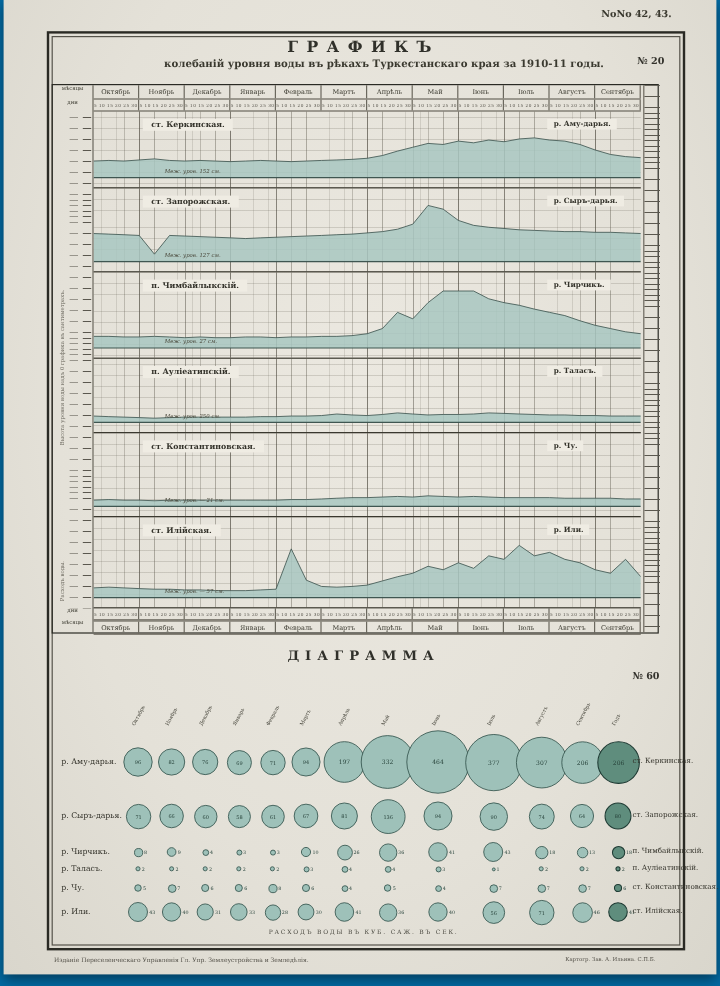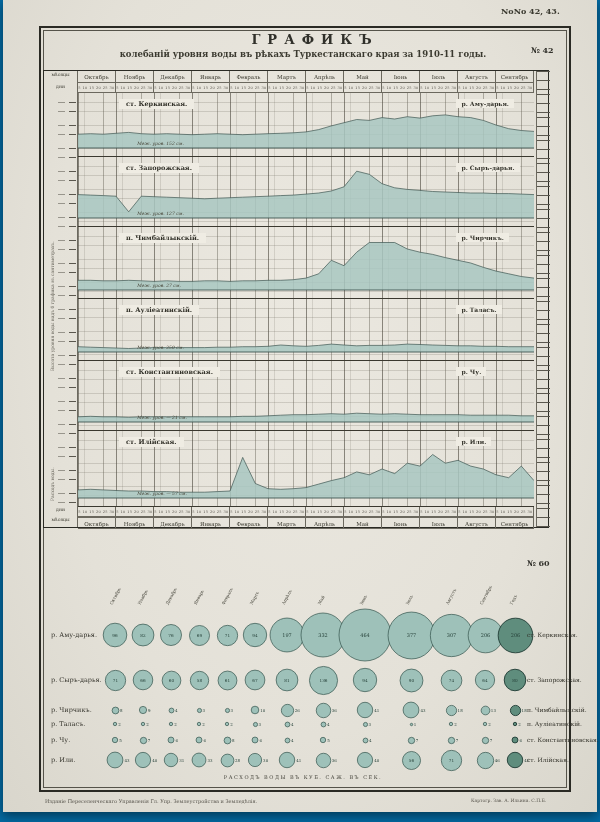--- a/index.html
+++ b/index.html
@@ -6,22 +6,22 @@
   #canvas{position:relative;width:600px;height:822px;background:#0369a1;overflow:hidden;
           font-family:"DejaVu Serif", serif;color:#33322c;}
   .sheet{position:absolute;left:3px;top:0;width:594px;height:812px;
          background:radial-gradient(ellipse at 50% 40%, #ebe8e0 0%, #e4e1d8 60%, #d9d6cc 100%);
          box-shadow:0 4px 10px rgba(0,0,0,.45);}
   .frame{position:absolute;left:36px;top:26px;width:528px;height:762px;
          border:2px solid #2a2a24;}
   .frame-inner{position:absolute;inset:2px;border:.5px solid #55534a;}
   .corner-label{position:absolute;left:498px;top:6px;font-size:8px;font-weight:bold;color:#3a392f;}
   .g-title{position:absolute;left:36px;top:32px;width:528px;text-align:center;
-           font-size:13px;font-weight:bold;letter-spacing:7px;color:#30302a;padding-left:12px;}
-  .g-sub{position:absolute;left:36px;top:49px;width:528px;text-align:center;
+           font-size:13px;font-weight:bold;letter-spacing:7px;color:#30302a;}
+  .g-sub{position:absolute;left:53px;top:49px;width:528px;text-align:center;
          font-size:8.5px;font-weight:bold;color:#3a392f;}
   .g-no{position:absolute;left:528px;top:45px;font-size:8px;font-weight:bold;}
   
   #plot{position:absolute;left:40px;top:70px;width:506px;height:458px;border:1px solid #2a2a24;box-sizing:border-box;}
   .col-label{position:absolute;left:0;top:0;width:34px;height:100%;border-right:.5px solid #6b685e;box-sizing:border-box;}
   .col-label .hdr{position:absolute;left:0;width:100%;text-align:center;font-size:4.5px;color:#3a392f;}
   .ruler{position:absolute;top:0;height:100%;width:7px;
          background:repeating-linear-gradient(to bottom,#5a574e 0 .5px,transparent .5px 4.6px);}
   .rot-label{position:absolute;font-size:4.5px;color:#6a675d;white-space:nowrap;
              transform:rotate(-90deg);transform-origin:0 0;}
@@ -72,21 +72,21 @@
 <div id="canvas">
   <div class="sheet">
     <div class="corner-label">NoNo 42, 43.</div>
 
     <div class="frame">
       <div class="frame-inner"></div>
     </div>
 
     <div class="g-title">ГРАФИКЪ</div>
     <div class="g-sub">колебаній уровня воды въ рѣкахъ Туркестанскаго края за 1910-11 годы.</div>
-    <div class="g-no">№ 42</div>
+    <div class="g-no">№ 20</div>
 
     <div id="plot">
       <div class="col-label">
         <div class="hdr" style="top:1px;">мѣсяцы</div>
         <div class="hdr" style="top:13px;">дни</div>
         <div class="hdr" style="top:436px;">дни</div>
         <div class="hdr" style="top:446px;">мѣсяцы</div>
         <div class="ruler" style="left:25px;top:22px;height:414px;"></div>
         <div class="ruler" style="left:14px;top:22px;height:414px;opacity:.55;"></div>
         <div class="rot-label" style="left:6px;top:300px;">Высота уровня воды надъ 0 графика въ сантиметрахъ.</div>
@@ -208,20 +208,21 @@
             <div class="mcell">Май</div>
             <div class="mcell">Іюнь</div>
             <div class="mcell">Іюль</div>
             <div class="mcell">Августъ</div>
             <div class="mcell">Сентябрь</div>
           </div>
       </div>
       <div class="ruler-right"></div>
     </div>
 
+    <div class="d-title">ДІАГРАММА</div>
     <div class="d-no">№ 60</div>
 
     <div id="diagram-body">
       <div class="d-caption">РАСХОДЪ ВОДЫ ВЪ КУБ. САЖ. ВЪ СЕК.</div>
     <div class="col-hdr" style="left: 75px;">Октябрь</div>
         <div class="col-hdr" style="left: 103px;">Ноябрь</div>
         <div class="col-hdr" style="left: 131px;">Декабрь</div>
         <div class="col-hdr" style="left: 159px;">Январь</div>
         <div class="col-hdr" style="left: 187px;">Февраль</div>
         <div class="col-hdr" style="left: 215px;">Мартъ</div>

